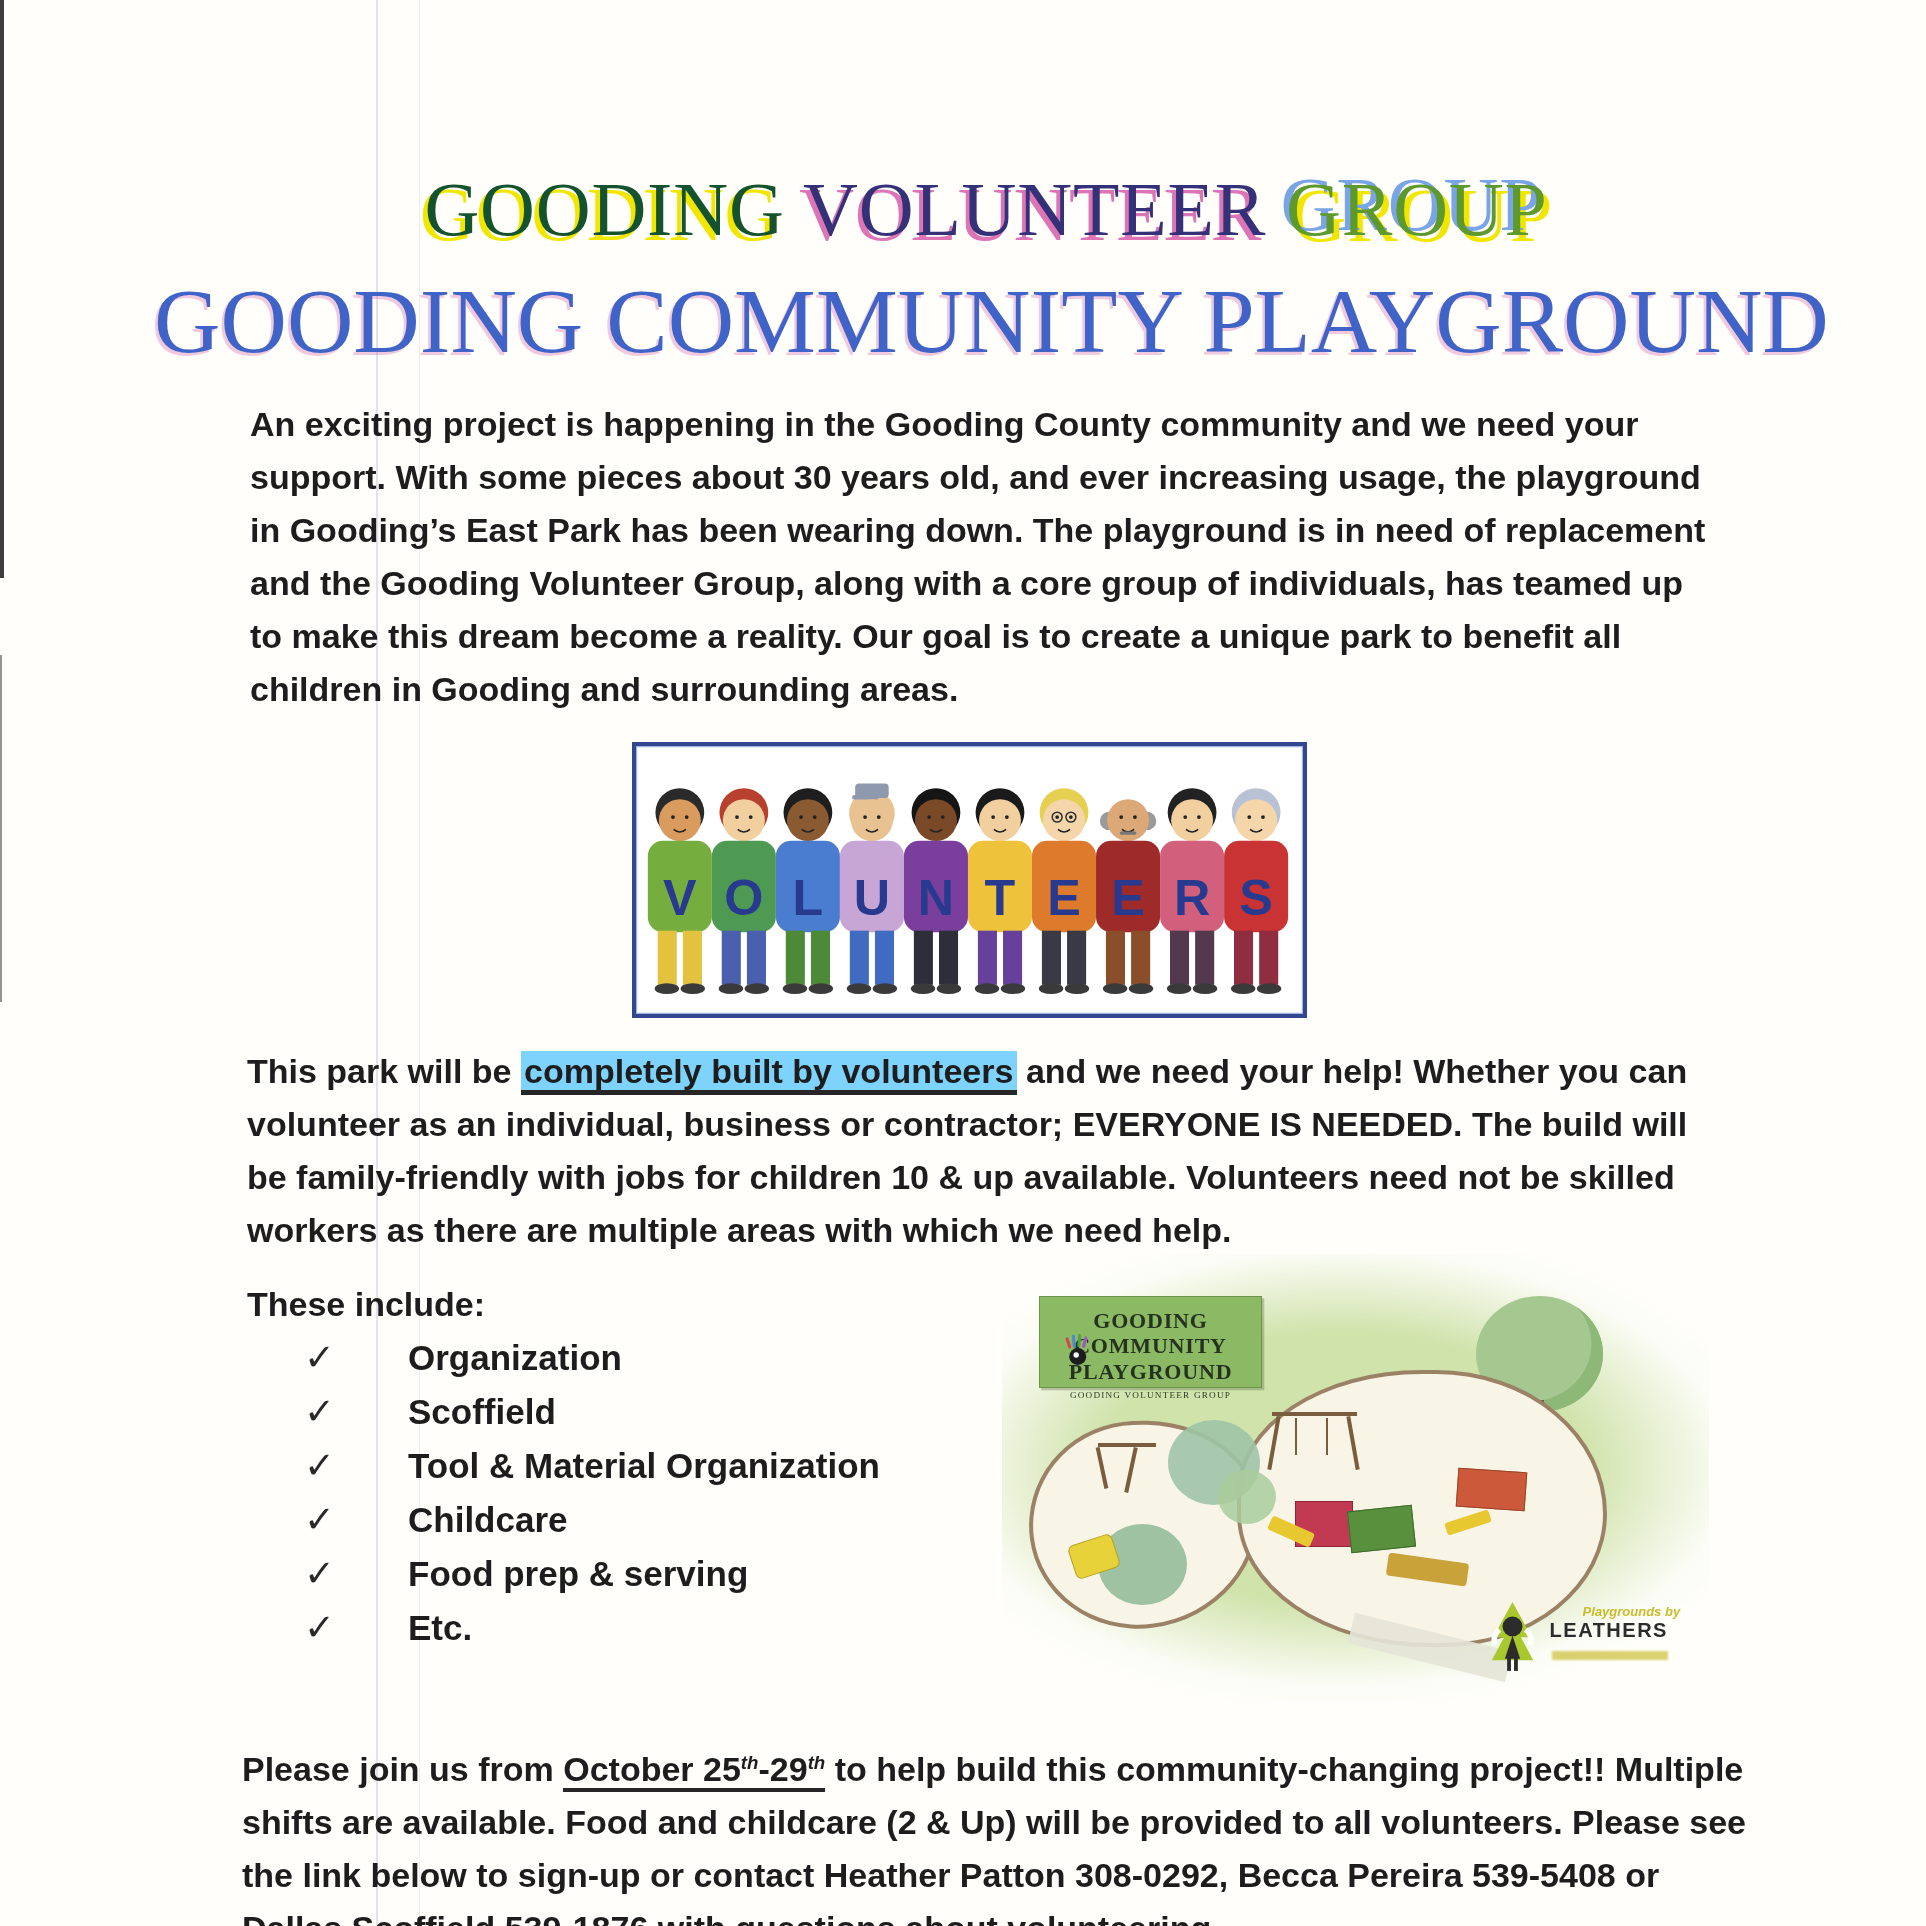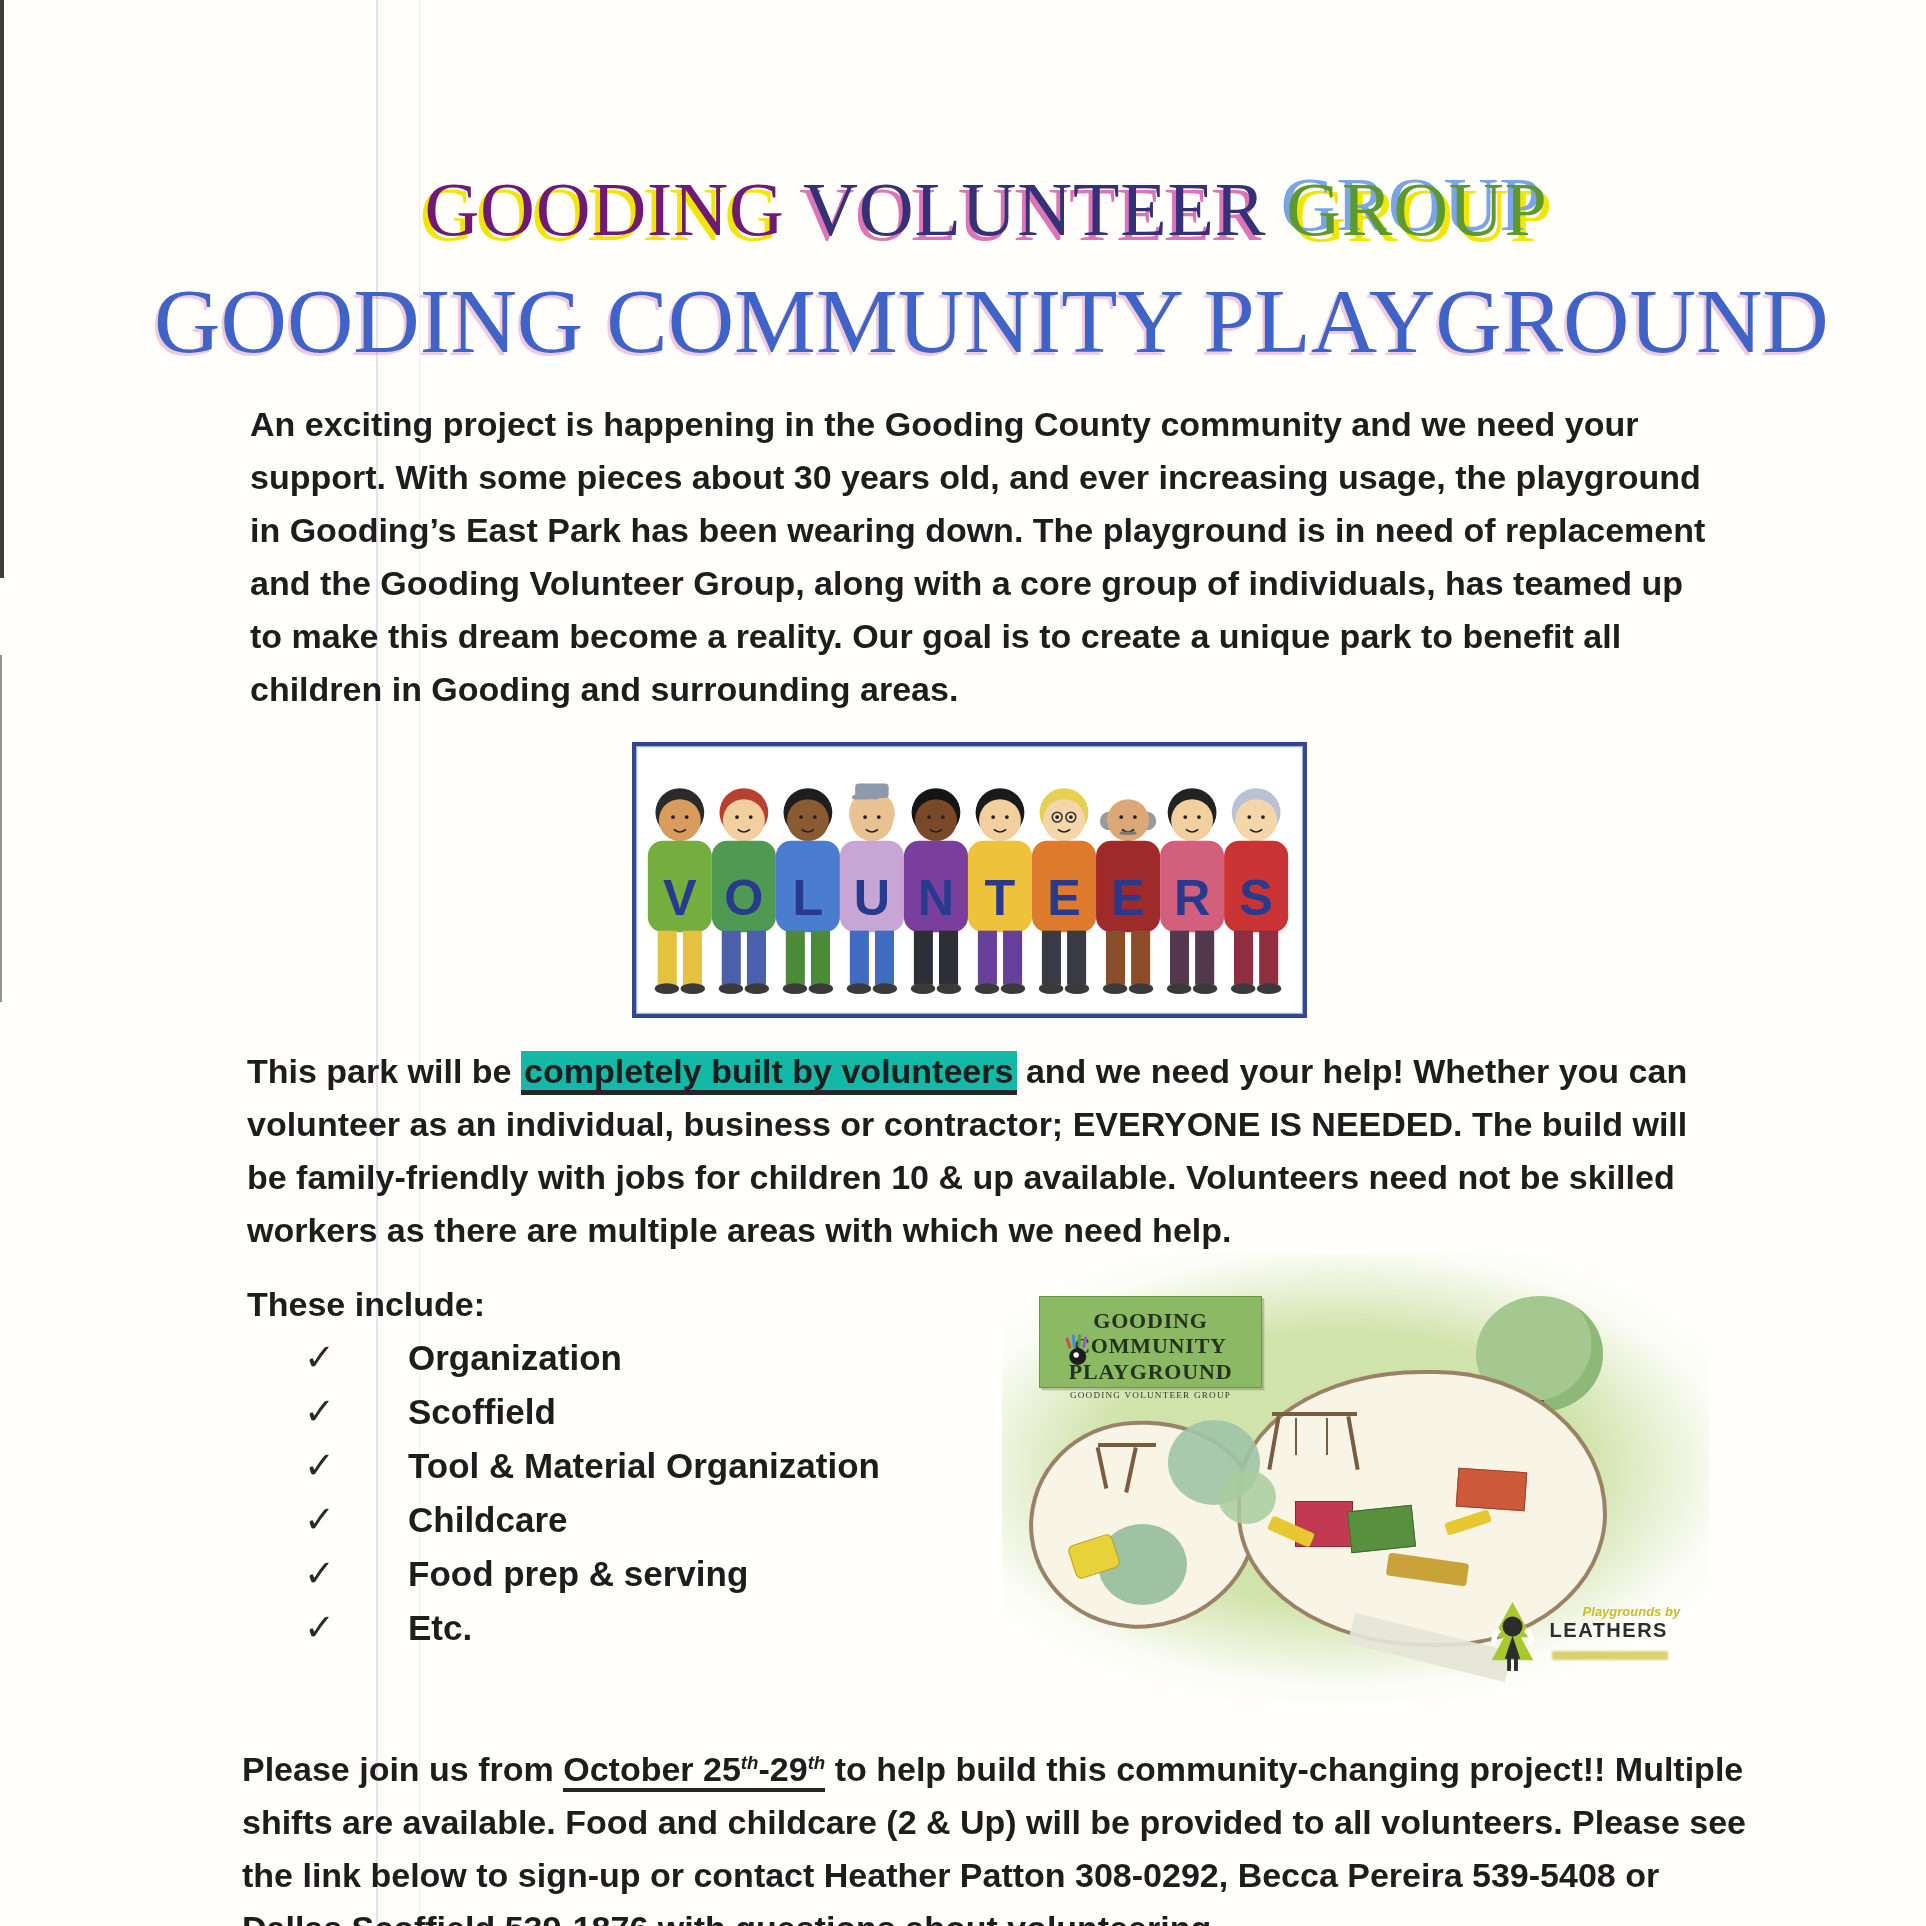--- a/index.html
+++ b/index.html
@@ -12,32 +12,32 @@
   
   .scan-left-edge { position:absolute; left:0; top:0; width:3.5px; height:578px; background:#1c1c1c; opacity:.85; }
   .scan-left-edge2 { position:absolute; left:0; top:655px; width:1.9px; height:347px; background:#2a2a2a; opacity:.5; }
   .scan-vline1 { position:absolute; left:376px; top:0; width:1.5px; height:2542px; background:#cfc6dc; opacity:.55; }
   .scan-vline2 { position:absolute; left:419px; top:0; width:0.8px; height:2542px; background:#d8d2e2; opacity:.4; }
 
   
   .title-block { position:absolute; left:154px; top:166px; width:1656px; text-align:center;
     font-family:"Liberation Serif", serif; font-weight:400; }
   .title-line1 { font-size:76px; letter-spacing:0.8px; white-space:nowrap; }
-  .title-line1 .w1 { color:#701a75; text-shadow:-4.6px 5.4px 0 #f0e600;margin-left:8px; }
+  .title-line1 .w1 { color:#14532d; text-shadow:-4.6px 5.4px 0 #f0e600;margin-left:8px; }
   .title-line1 .w2 { color:#343178; text-shadow:-3.9px 4.6px 0 rgba(208,70,158,.75); }
   .title-line1 .w3 { color:#5e992e; text-shadow:-5.4px -4.6px 0 #79a5e6, 5.4px 6.2px 0 #f0e600;text-align:right; }
   .title-line2 { font-size:92px; color:#3f63c6; margin-top:15.4px; white-space:nowrap;
     text-shadow:-2.7px 3.1px 0 rgba(205,80,160,.30); }
 
   
   .copy { position:absolute; color:#1d1d1d; font-weight:700; font-size:34px; line-height:53px; }
   .para1 { left:250px; top:398px; width:1468px; }
   .para2 { left:247px; top:1045px; width:1479px; }
   .para3 { left:242px; top:1743px; width:1510px; }
-  .hl { background:#14b8a6; border-bottom:5.4px solid #262626; padding:0.8px 3.1px 0 3.1px; }
+  .hl { background:#7dd3fc; border-bottom:5.4px solid #262626; padding:0.8px 3.1px 0 3.1px; }
   .date-underline { border-bottom:4.6px solid #262626; }
   sup.sup { font-size:55%; vertical-align:super; line-height:0;font-style:italic; }
   .these-include { left:247px; top:1278px; width:770px; }
 
   
   .checklist { position:absolute; left:304px; top:1336px; list-style:none; }
   .checklist li { display:flex; align-items:baseline; height:54px; color:#1d1d1d; font-weight:700; font-size:35px; }
   .checklist .check { width:104px; font-weight:400; font-size:37px; color:#2a2a2a; }
 
   

